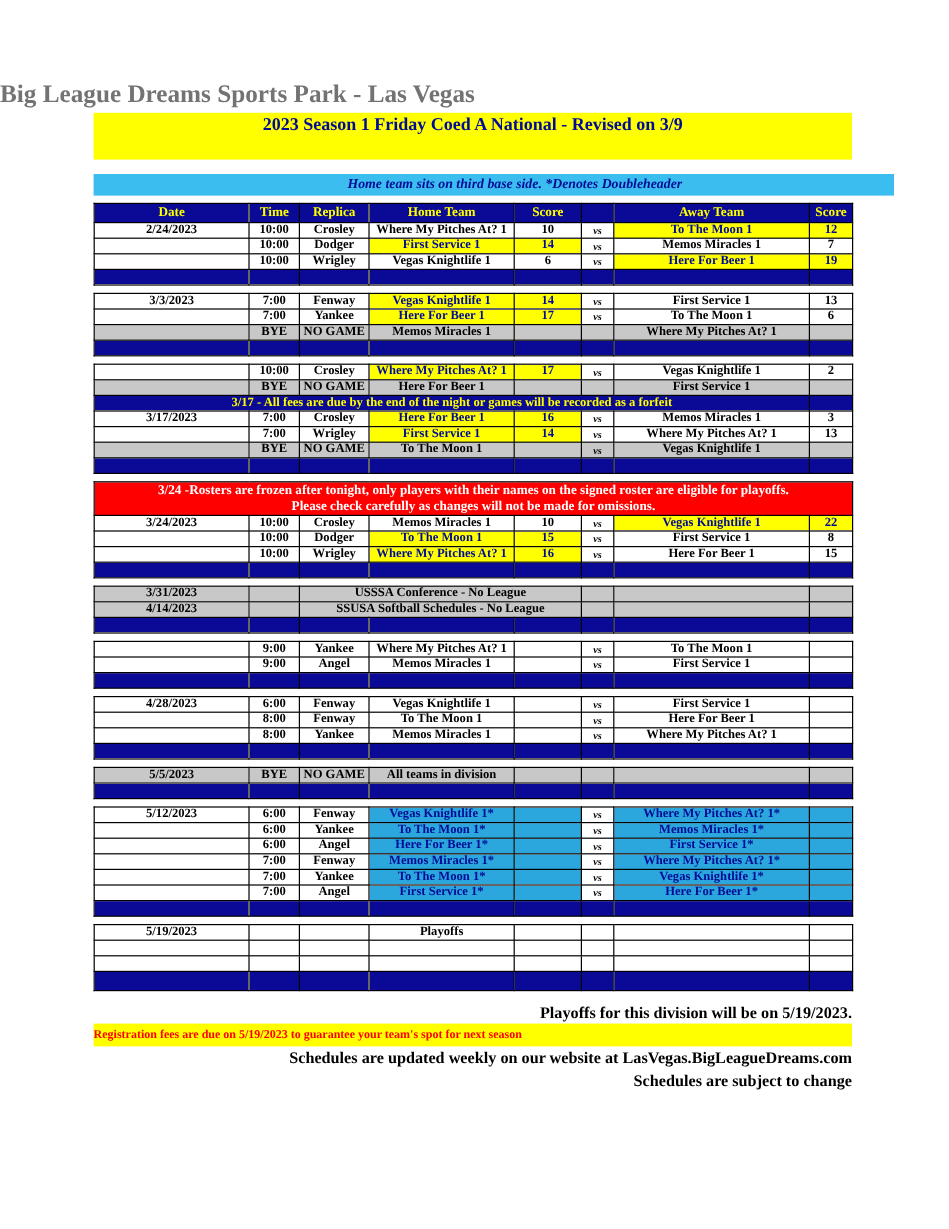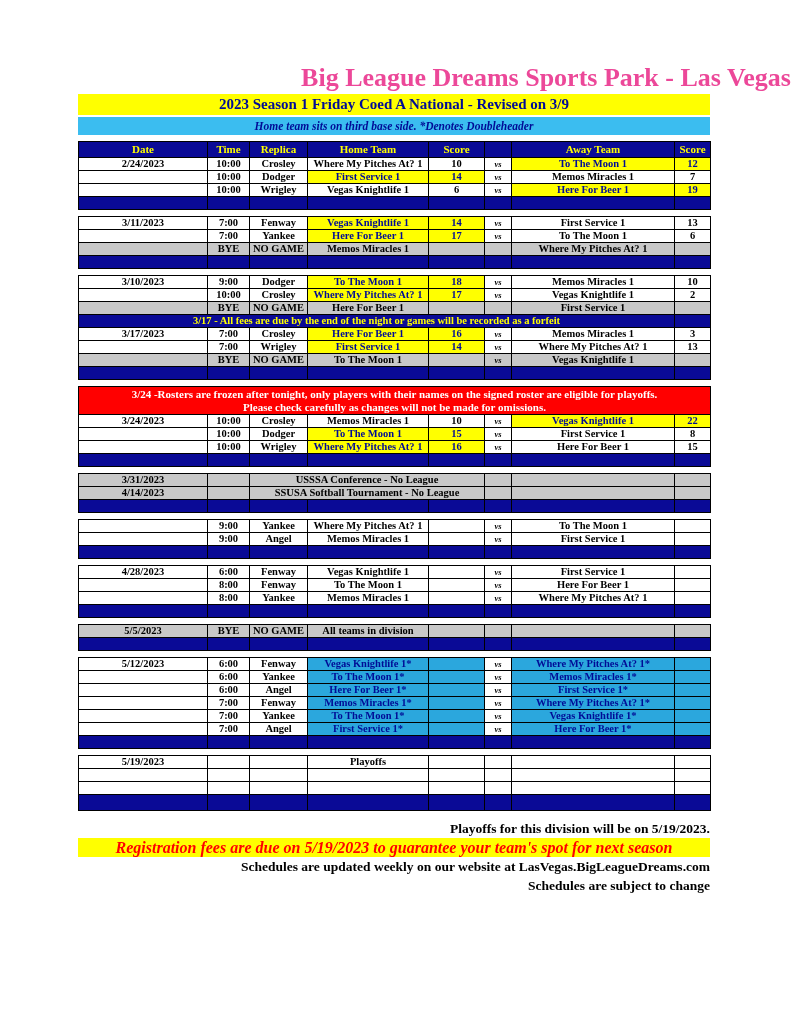--- a/index.html
+++ b/index.html
@@ -3,32 +3,32 @@
 <meta charset="utf-8">
 <style>
   html,body{margin:0;padding:0;}
   body{
     width:791px;height:1024px;background:#ffffff;
     font-family:"Liberation Serif", serif;
     position:relative;overflow:hidden;
   }
   .page{width:791px;height:1024px;}
   .title{
-    margin-top:66px;text-align:right;font-size:26px;font-weight:bold;color:#ec4899;
+    margin-top:66px;text-align:left;font-size:21px;font-weight:bold;color:#737373;
     line-height:24px;
   }
   .banner-yellow{
-    width:632px;margin:4px 0 2px 78px;background:var(--yellow);
+    width:632px;margin:4px 0 12px 78px;background:var(--yellow);
     color:var(--navy_text);font-size:15px;font-weight:bold;text-align:center;
-    height:21px;line-height:21px;
+    height:39px;line-height:21px;
   }
   .banner-cyan{
     width:632px;margin:0 0 0 78px;background:var(--cyan_banner);
     color:var(--navy_text);font-size:11.5px;font-weight:bold;font-style:italic;
-    text-align:center;height:18px;line-height:18px;
+    text-align:center;height:18px;line-height:18px;padding-left:35px;
   }
   table.sched{
     border-collapse:collapse;table-layout:fixed;width:632px;
     margin:6px 16px 0 78px;
   }
   td,th{
     border:1px solid #000;height:12px;line-height:12px;padding:0 1px;
     font-size:10.5px;font-weight:bold;text-align:center;color:#000;background:#fff;
     overflow:hidden;white-space:nowrap;font-family:"Liberation Serif", serif;
   }
@@ -38,22 +38,22 @@
   td.gray{background:var(--gray);}
   td.navyc{background:var(--navy);}
   td.final{height:15px;}
   td.vsc{font-size:8.5px;font-style:italic;}
   td.notice{background:var(--navy);color:var(--yellow);font-size:10.5px;}
   td.redcell{background:var(--red);color:#ffffff;font-size:11px;height:27px;line-height:13px;}
   tr.spacer td{border:none;background:#fff;height:6px;line-height:6px;padding:0;}
   .footer{width:632px;margin:8px 0 0 78px;}
   .f-line{font-size:13.5px;font-weight:bold;color:#000;line-height:19px;text-align:right;}
   .f-reg{
-    background:var(--yellow);color:var(--red);font-size:16px;font-weight:bold;
-    line-height:19px;text-align:center;font-style:italic;
+    background:var(--yellow);color:var(--red);font-size:10px;font-weight:bold;
+    line-height:19px;text-align:left;
   }
 </style>
 </head>
 <body style="--navy: #0a0a96; --navy_text: #000c96; --yellow: #ffff00; --cyan_banner: #3bbdf0; --cyan_cell: #2ba7dd; --gray: #c8c8c8; --red: #ff0000;">
 
 <div class="page">
   <div class="title">Big League Dreams Sports Park - Las Vegas</div>
   <div class="banner-yellow">2023 Season 1 Friday Coed A National - Revised on 3/9</div>
   <div class="banner-cyan">Home team sits on third base side.  *Denotes Doubleheader</div>
 
@@ -116,21 +116,21 @@
           <td class="navyc"></td>
           <td class="navyc"></td>
           <td class="navyc"></td>
           <td class="navyc"></td>
           <td class="navyc"></td>
         </tr>
         <tr class="spacer">
           <td colspan="8"></td>
         </tr>
         <tr>
-          <td>3/11/2023</td>
+          <td>3/3/2023</td>
           <td>7:00</td>
           <td>Fenway</td>
           <td class="win">Vegas Knightlife 1</td>
           <td class="win">14</td>
           <td class="vsc">vs</td>
           <td>First Service 1</td>
           <td>13</td>
         </tr>
         <tr>
           <td></td>
@@ -157,30 +157,20 @@
           <td class="navyc"></td>
           <td class="navyc"></td>
           <td class="navyc"></td>
           <td class="navyc"></td>
           <td class="navyc"></td>
           <td class="navyc"></td>
           <td class="navyc"></td>
         </tr>
         <tr class="spacer">
           <td colspan="8"></td>
-        </tr>
-        <tr>
-          <td>3/10/2023</td>
-          <td>9:00</td>
-          <td>Dodger</td>
-          <td class="win">To The Moon 1</td>
-          <td class="win">18</td>
-          <td class="vsc">vs</td>
-          <td>Memos Miracles 1</td>
-          <td>10</td>
         </tr>
         <tr>
           <td></td>
           <td>10:00</td>
           <td>Crosley</td>
           <td class="win">Where My Pitches At? 1</td>
           <td class="win">17</td>
           <td class="vsc">vs</td>
           <td>Vegas Knightlife 1</td>
           <td>2</td>
@@ -295,21 +285,21 @@
           <td class="gray">3/31/2023</td>
           <td class="gray"></td>
           <td class="gray" colspan="3">USSSA Conference - No League</td>
           <td class="gray"></td>
           <td class="gray"></td>
           <td class="gray"></td>
         </tr>
         <tr>
           <td class="gray">4/14/2023</td>
           <td class="gray"></td>
-          <td class="gray" colspan="3">SSUSA Softball Tournament - No League</td>
+          <td class="gray" colspan="3">SSUSA Softball Schedules - No League</td>
           <td class="gray"></td>
           <td class="gray"></td>
           <td class="gray"></td>
         </tr>
         <tr>
           <td class="navyc"></td>
           <td class="navyc"></td>
           <td class="navyc"></td>
           <td class="navyc"></td>
           <td class="navyc"></td>

